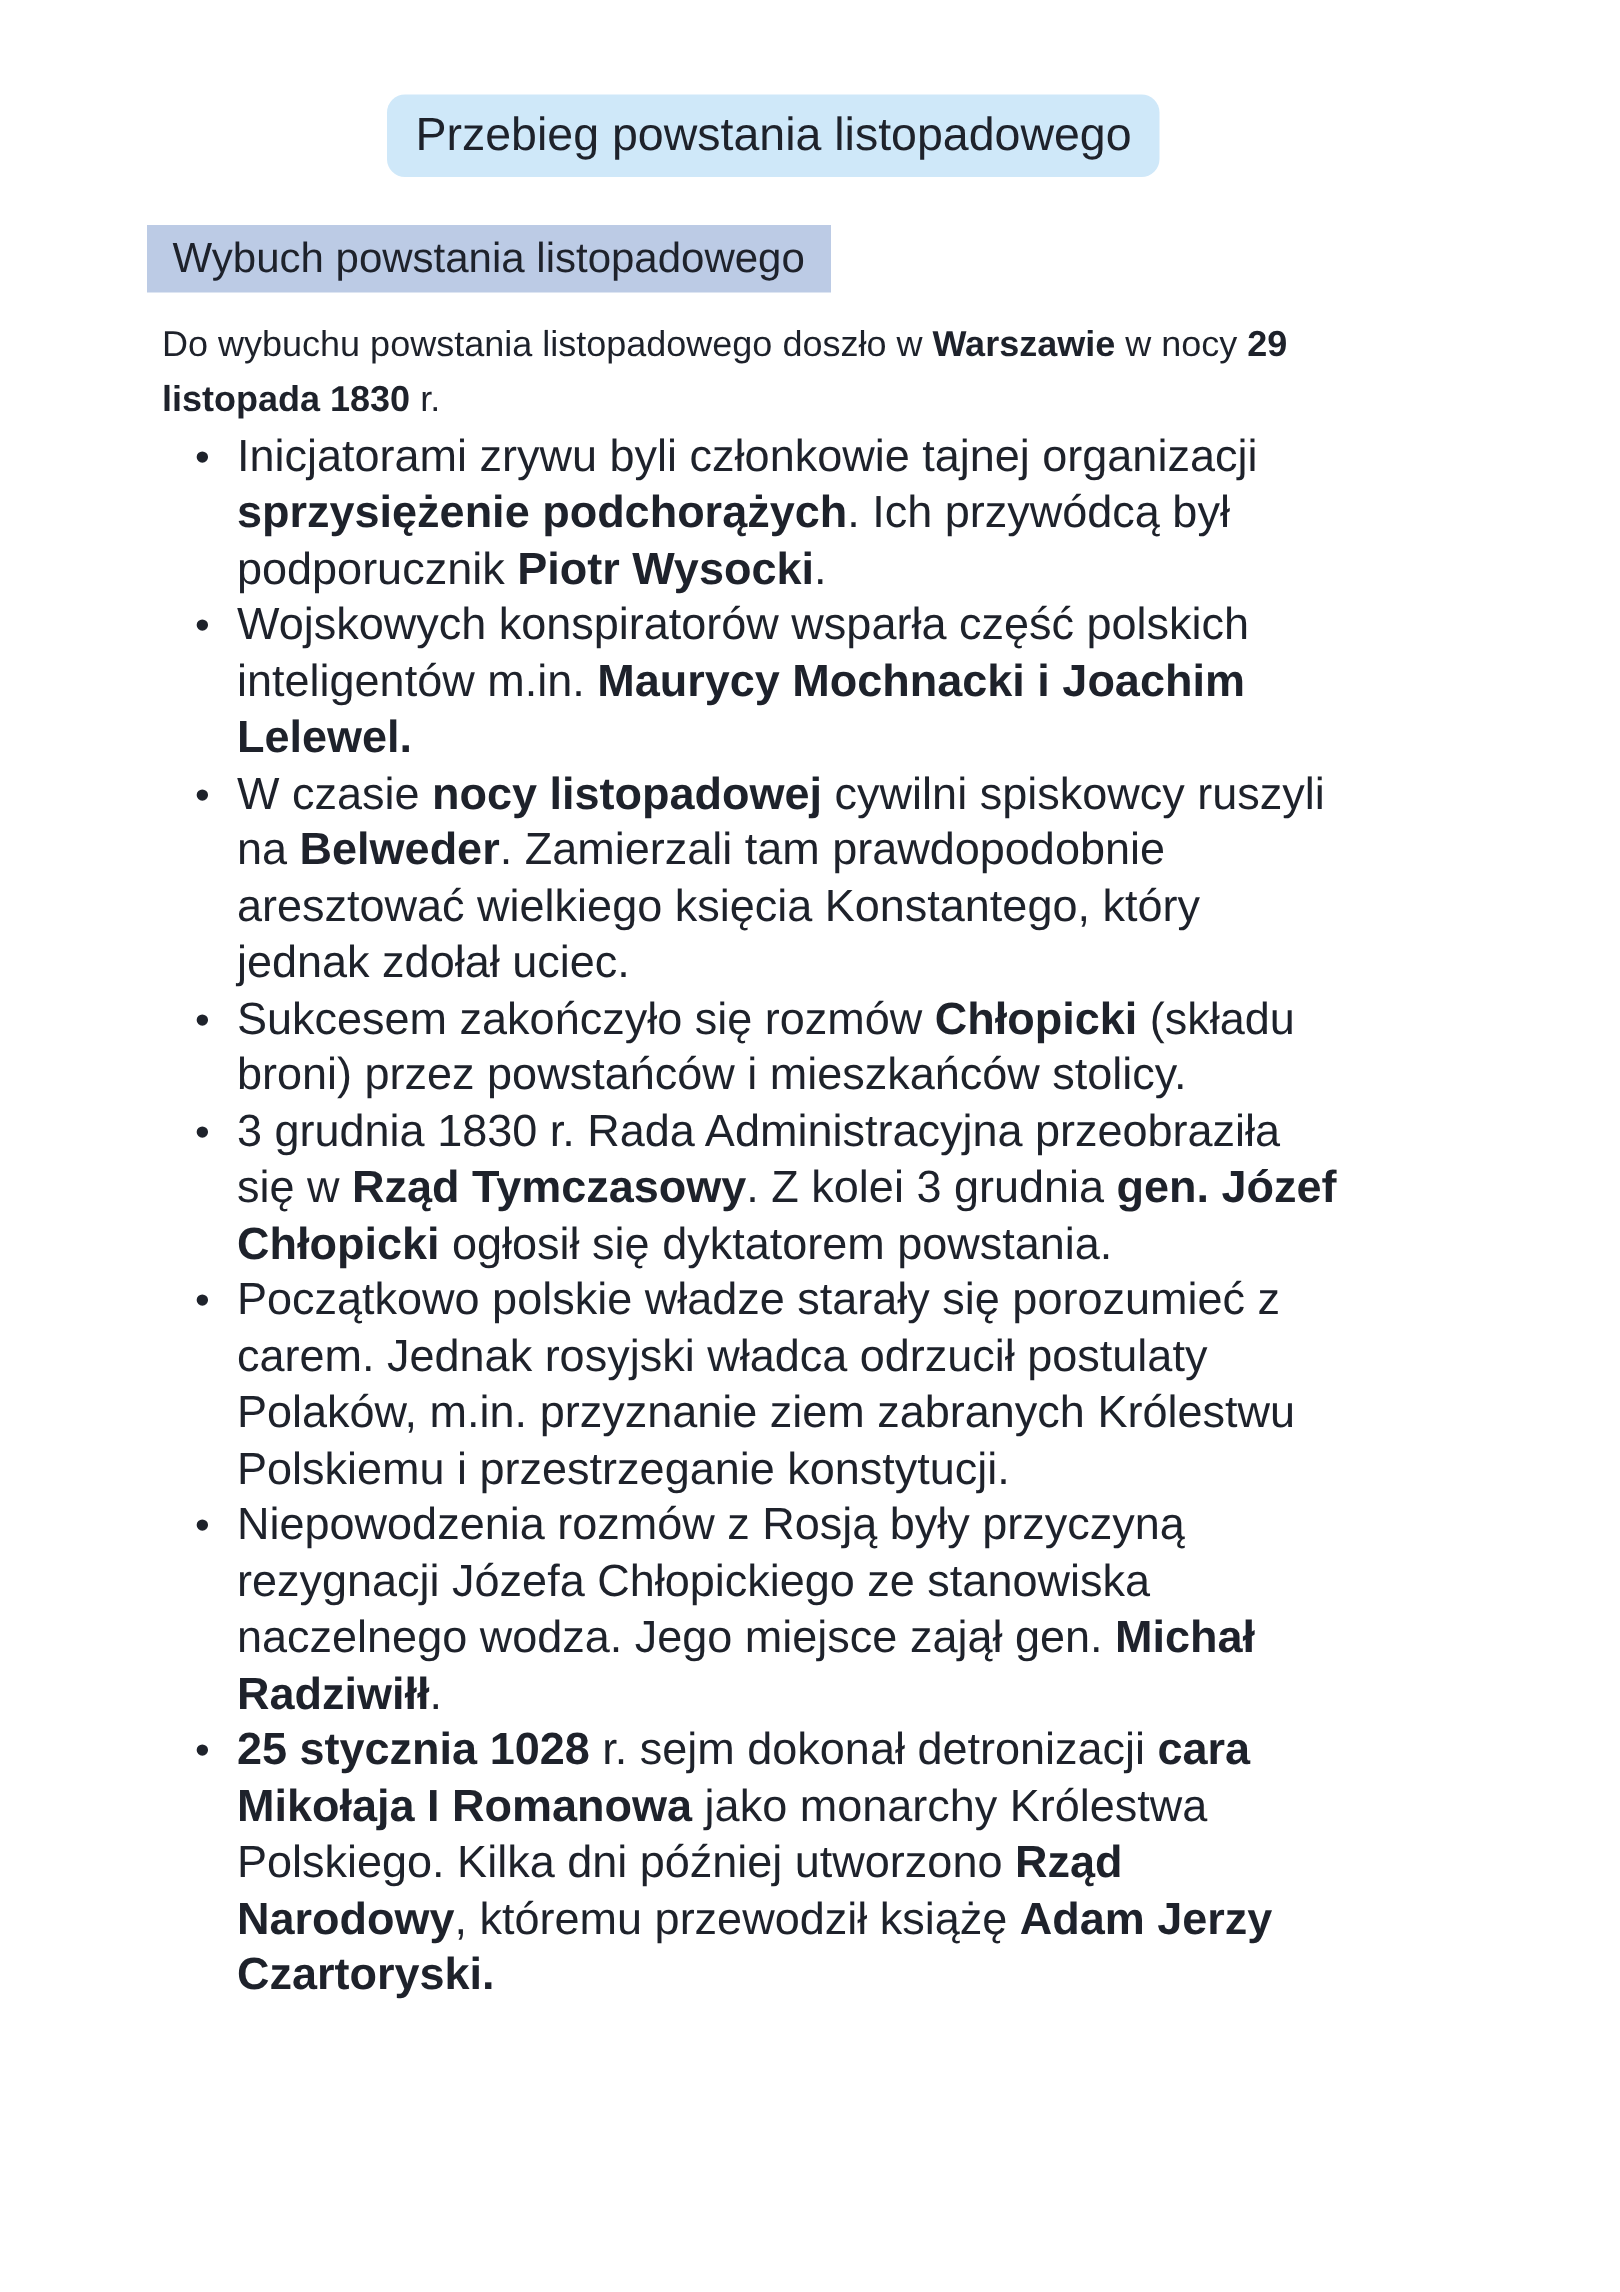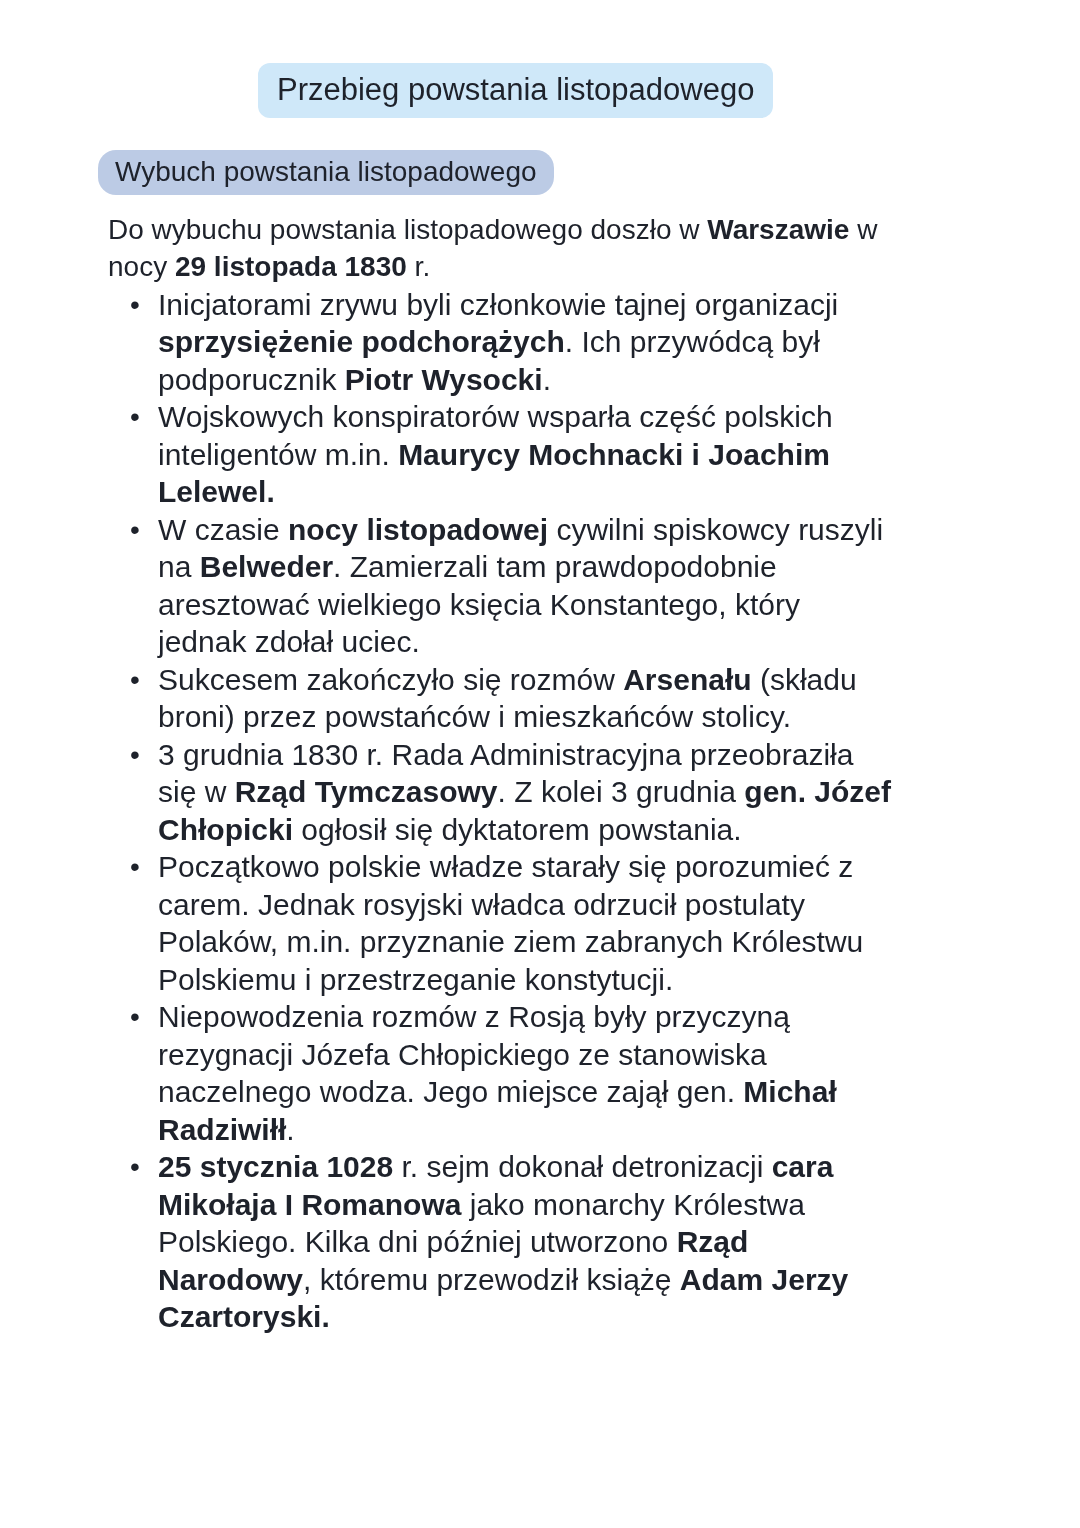--- a/index.html
+++ b/index.html
@@ -26,30 +26,30 @@
     border-radius:12px;
     padding:9px 19px 10px 19px;
     font-size:31px;
     font-weight:400;
     line-height:1.15;
   }
   .section-box{
     display:inline-block;
     margin:32px 0 0 98px;
     background:var(--section-highlight);
-    border-radius:18px;
+    border-radius:0;
     padding:6px 17px 7px 17px;
     font-size:28px;
     font-weight:400;
     line-height:1.15;
   }
   .intro{
     margin:16px 0 0 108px;
     max-width:860px;
-    font-size:28px;
+    font-size:24px;
     line-height:37.5px;
   }
   ul.bullets{
     list-style:none;
     margin:0 0 0 130px;
     padding:0;
   }
   ul.bullets li{
     display:flex;
     align-items:flex-start;
@@ -86,21 +86,21 @@
       <li>
         <span class="bullet-dot">•</span>
         <div class="li-text"><span>Wojskowych konspiratorów wsparła część polskich inteligentów m.in. </span><b>Maurycy Mochnacki i Joachim Lelewel.</b></div>
       </li>
       <li>
         <span class="bullet-dot">•</span>
         <div class="li-text"><span>W czasie </span><b>nocy listopadowej</b><span> cywilni spiskowcy ruszyli na </span><b>Belweder</b><span>. Zamierzali tam prawdopodobnie aresztować wielkiego księcia Konstantego, który jednak zdołał uciec.</span></div>
       </li>
       <li>
         <span class="bullet-dot">•</span>
-        <div class="li-text"><span>Sukcesem zakończyło się rozmów </span><b>Arsenału</b><span> (składu broni) przez powstańców i mieszkańców stolicy.</span></div>
+        <div class="li-text"><span>Sukcesem zakończyło się rozmów </span><b>Chłopicki</b><span> (składu broni) przez powstańców i mieszkańców stolicy.</span></div>
       </li>
       <li>
         <span class="bullet-dot">•</span>
         <div class="li-text"><span>3 grudnia 1830 r. Rada Administracyjna przeobraziła się w </span><b>Rząd Tymczasowy</b><span>. Z kolei 3 grudnia </span><b>gen. Józef Chłopicki</b><span> ogłosił się dyktatorem powstania.</span></div>
       </li>
       <li>
         <span class="bullet-dot">•</span>
         <div class="li-text"><span>Początkowo polskie władze starały się porozumieć z carem. Jednak rosyjski władca odrzucił postulaty Polaków, m.in. przyznanie ziem zabranych Królestwu Polskiemu i przestrzeganie konstytucji.</span></div>
       </li>
       <li>

